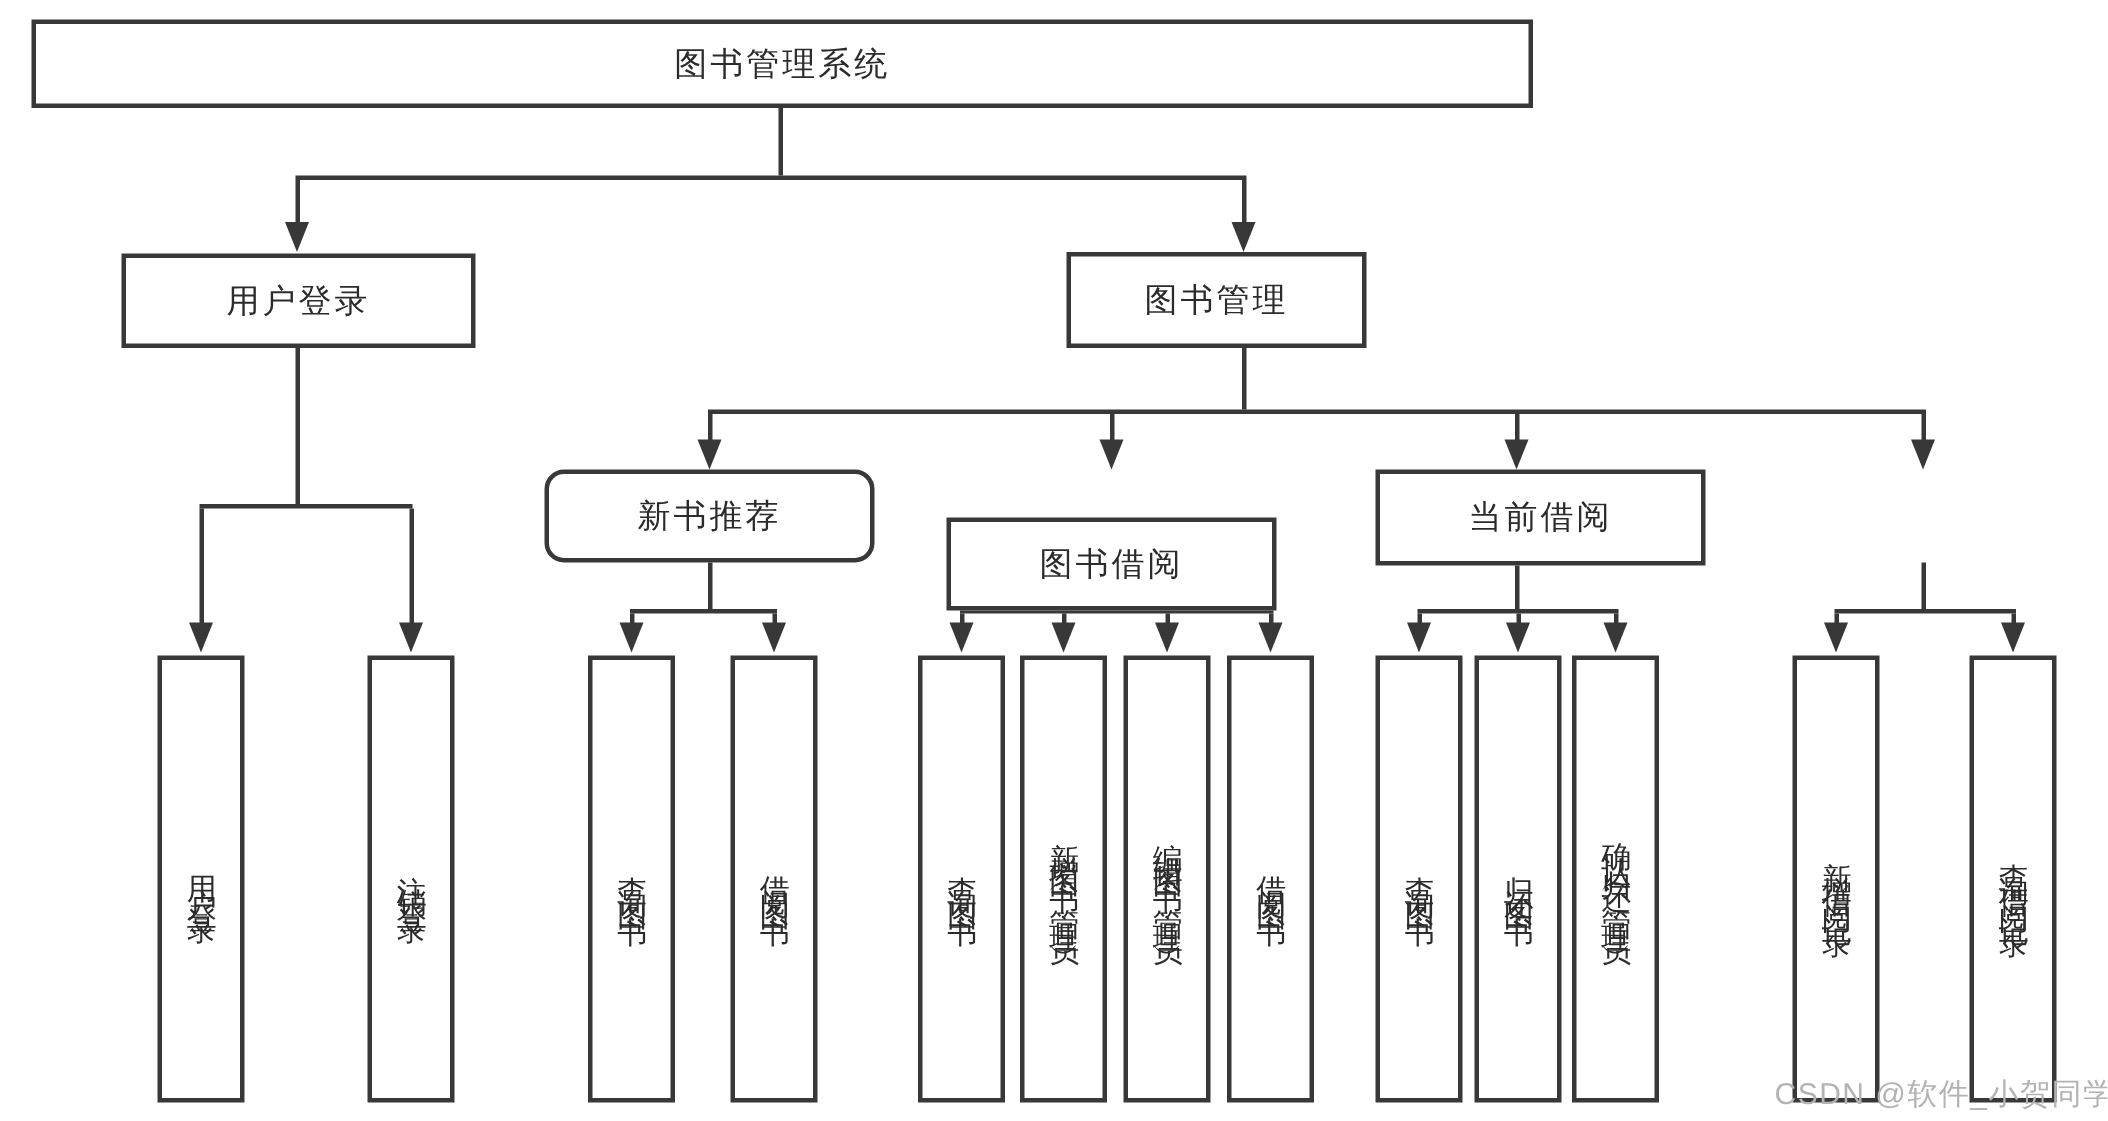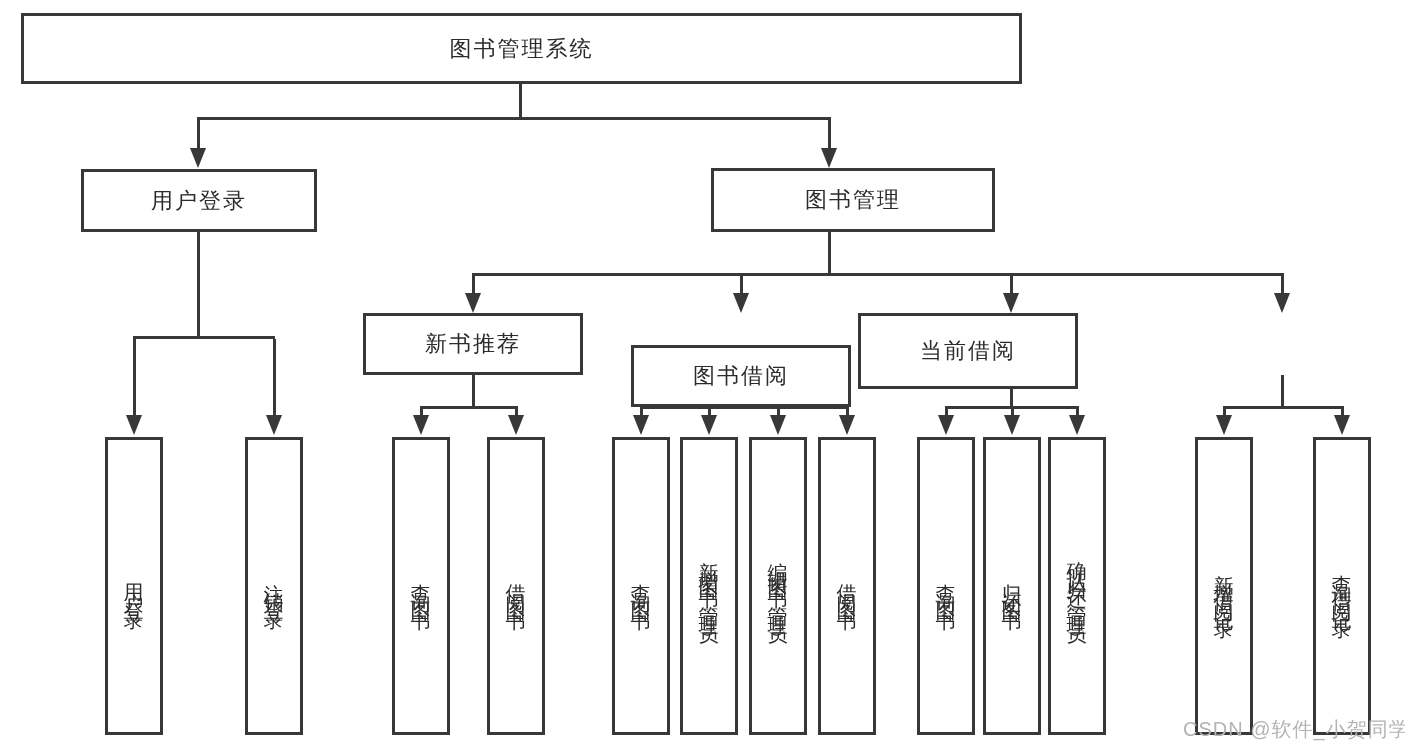--- a/index.html
+++ b/index.html
@@ -116,38 +116,38 @@
     <div class="line vl" style="left:1010.5px;top:409px;height:8px;"></div>
     <div class="ar" style="left:1004px;top:415px;"></div>
     <div class="line vl" style="left:1075.5px;top:409px;height:8px;"></div>
     <div class="ar" style="left:1069px;top:415px;"></div>
     <div class="line vl" style="left:1222.5px;top:409px;height:8px;"></div>
     <div class="ar" style="left:1216px;top:415px;"></div>
     <div class="line vl" style="left:1340.5px;top:409px;height:8px;"></div>
     <div class="ar" style="left:1334px;top:415px;"></div>
   </div>
 
-  <div class="node hnode" style="left:21px;top:13px;width:1001px;height:71px;">
+  <div class="node hnode" style="left:21px;top:13px;width:1001px;height:59px;">
     <span>图书管理系统</span>
   </div>
 
   <div class="node hnode" style="left:81px;top:169px;width:236px;height:63px;">
     <span>用户登录</span>
   </div>
-  <div class="node hnode" style="left:711px;top:168px;width:284px;height:64px;">
+  <div class="node hnode" style="left:711px;top:168px;width:200px;height:64px;">
     <span>图书管理</span>
   </div>
 
-  <div class="node hnode" style="left:363px;top:313px;width:220px;height:62px;">
+  <div class="node hnode" style="left:363px;top:313px;width:220px;height:62px;border-radius:13px;">
     <span>新书推荐</span>
   </div>
   <div class="node hnode" style="left:631px;top:313px;width:220px;height:62px;margin-top:32px;">
     <span>图书借阅</span>
   </div>
-  <div class="node hnode" style="left:858px;top:313px;width:220px;height:76px;justify-content:center;">
+  <div class="node hnode" style="left:917px;top:313px;width:220px;height:64px;justify-content:center;">
     <span>当前借阅</span>
   </div>
 
   <div class="node vnode" style="left:105px;top:437px;width:58px;height:298px;">
     <span class="vtext">用户登录</span>
   </div>
   <div class="node vnode" style="left:245px;top:437px;width:58px;height:298px;">
     <span class="vtext">注销登录</span>
   </div>
 

